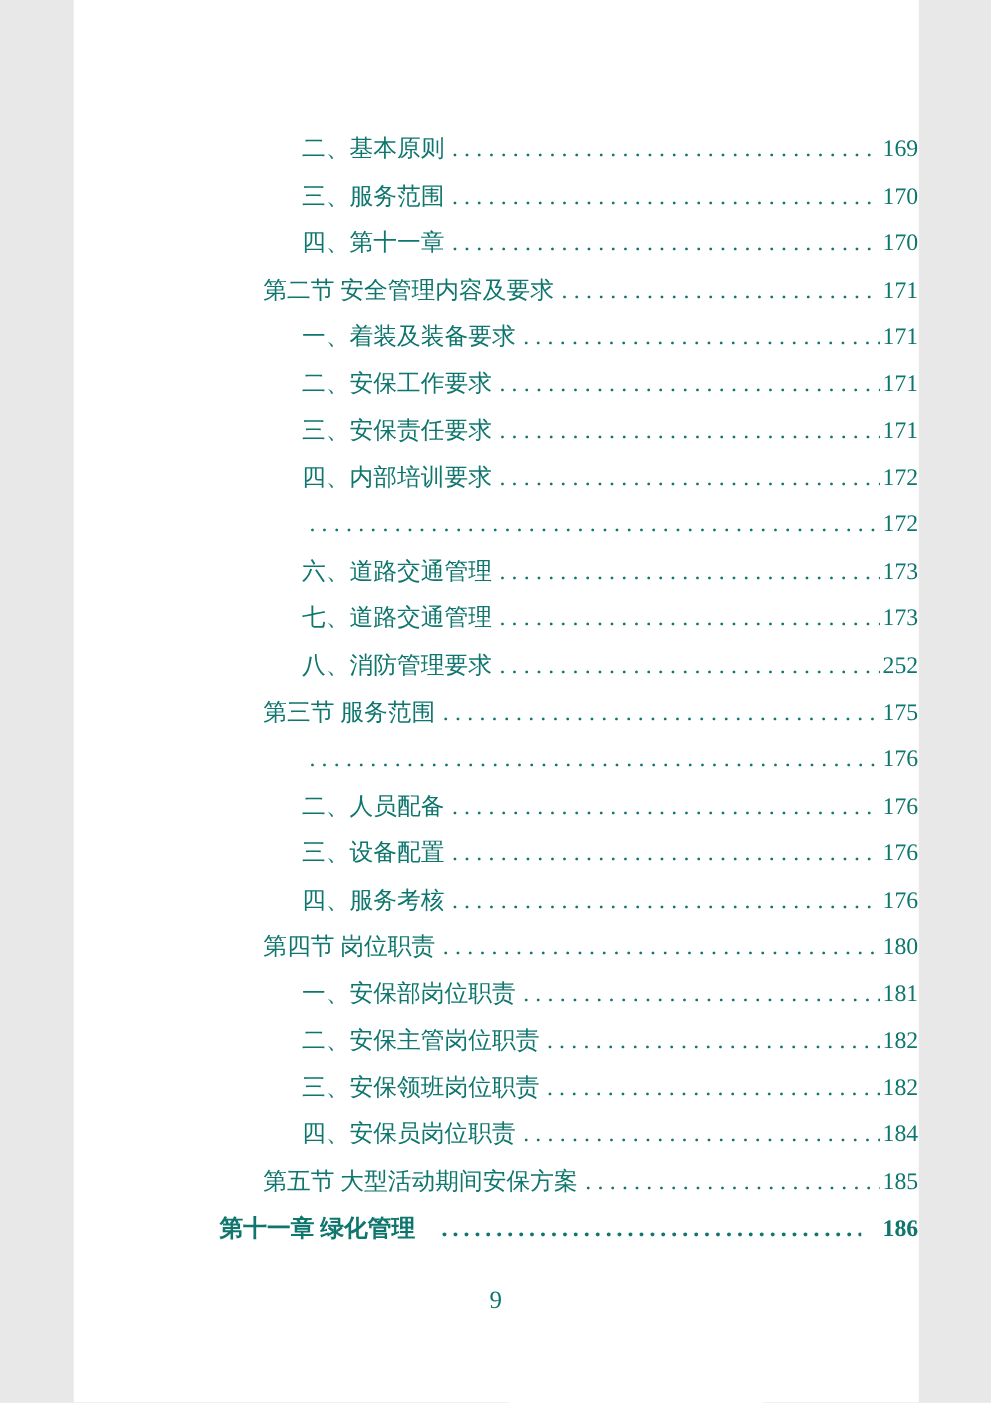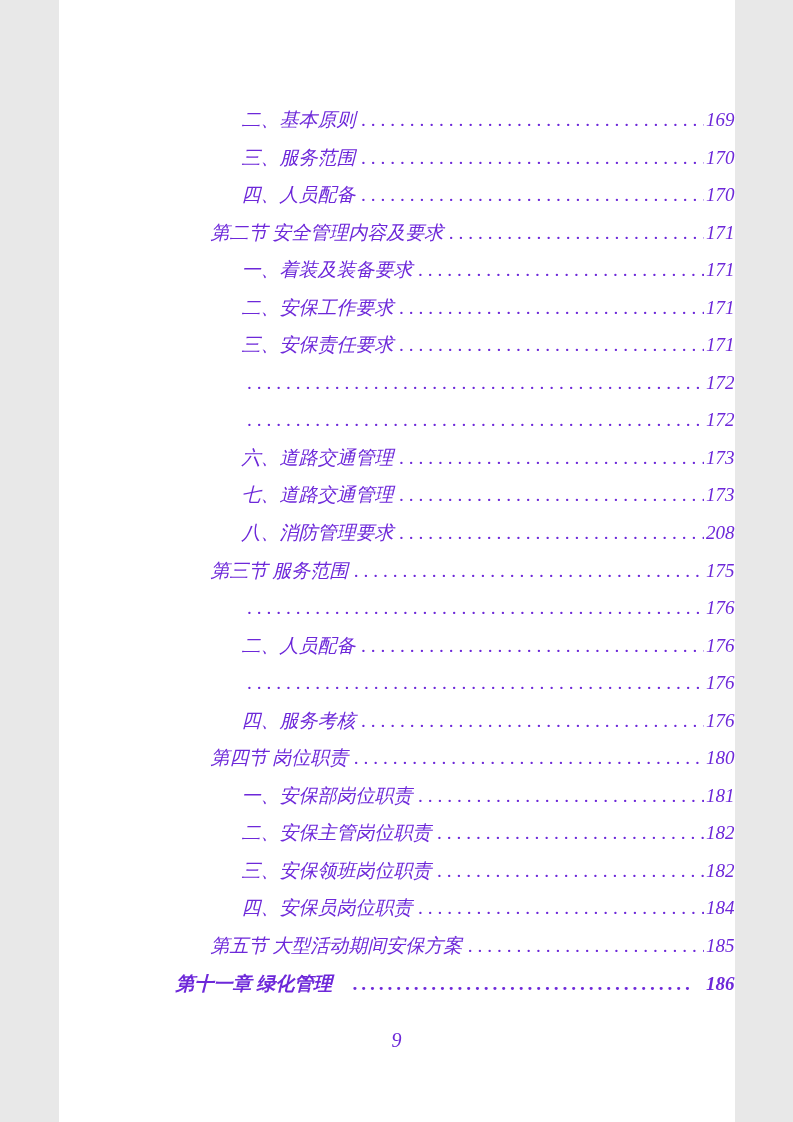--- a/index.html
+++ b/index.html
@@ -5,23 +5,22 @@
   * { margin: 0; padding: 0; box-sizing: border-box; }
   html, body { background: #e8e8e8; }
   body { font-family: "Liberation Serif", "DejaVu Serif", serif; }
 
   .page {
     position: relative;
     width: 676px;
     height: 1122px;
     margin: 0 auto;
     background: #ffffff;
-    color: #6d28d9;
+    color: #0f766e;
     overflow: hidden;
-    font-style: italic;
   }
 
   .toc {
     position: absolute;
     top: 101px;
     left: 117px;
     width: 559px;
   }
 
   .toc-row {
@@ -69,21 +68,21 @@
         <span class="toc-label">二、基本原则</span>
         <span class="toc-dots">........................................................................................................................</span>
         <span class="toc-page">169</span>
       </div>
       <div class="toc-row item">
         <span class="toc-label">三、服务范围</span>
         <span class="toc-dots">........................................................................................................................</span>
         <span class="toc-page">170</span>
       </div>
       <div class="toc-row item">
-        <span class="toc-label">四、人员配备</span>
+        <span class="toc-label">四、第十一章</span>
         <span class="toc-dots">........................................................................................................................</span>
         <span class="toc-page">170</span>
       </div>
       <div class="toc-row section">
         <span class="toc-label">第二节 安全管理内容及要求</span>
         <span class="toc-dots">........................................................................................................................</span>
         <span class="toc-page">171</span>
       </div>
       <div class="toc-row item">
         <span class="toc-label">一、着装及装备要求</span>
@@ -94,57 +93,59 @@
         <span class="toc-label">二、安保工作要求</span>
         <span class="toc-dots">........................................................................................................................</span>
         <span class="toc-page">171</span>
       </div>
       <div class="toc-row item">
         <span class="toc-label">三、安保责任要求</span>
         <span class="toc-dots">........................................................................................................................</span>
         <span class="toc-page">171</span>
       </div>
       <div class="toc-row item">
+        <span class="toc-label">四、内部培训要求</span>
         <span class="toc-dots">........................................................................................................................</span>
         <span class="toc-page">172</span>
       </div>
       <div class="toc-row item">
         <span class="toc-dots">........................................................................................................................</span>
         <span class="toc-page">172</span>
       </div>
       <div class="toc-row item">
         <span class="toc-label">六、道路交通管理</span>
         <span class="toc-dots">........................................................................................................................</span>
         <span class="toc-page">173</span>
       </div>
       <div class="toc-row item">
         <span class="toc-label">七、道路交通管理</span>
         <span class="toc-dots">........................................................................................................................</span>
         <span class="toc-page">173</span>
       </div>
       <div class="toc-row item">
         <span class="toc-label">八、消防管理要求</span>
         <span class="toc-dots">........................................................................................................................</span>
-        <span class="toc-page">208</span>
+        <span class="toc-page">252</span>
       </div>
       <div class="toc-row section">
         <span class="toc-label">第三节 服务范围</span>
         <span class="toc-dots">........................................................................................................................</span>
         <span class="toc-page">175</span>
       </div>
       <div class="toc-row item">
         <span class="toc-dots">........................................................................................................................</span>
         <span class="toc-page">176</span>
       </div>
       <div class="toc-row item">
         <span class="toc-label">二、人员配备</span>
         <span class="toc-dots">........................................................................................................................</span>
         <span class="toc-page">176</span>
       </div>
       <div class="toc-row item">
+        <span class="toc-label">三、设备配置</span>
         <span class="toc-dots">........................................................................................................................</span>
         <span class="toc-page">176</span>
       </div>
       <div class="toc-row item">
         <span class="toc-label">四、服务考核</span>
         <span class="toc-dots">........................................................................................................................</span>
         <span class="toc-page">176</span>
       </div>
       <div class="toc-row section">
         <span class="toc-label">第四节 岗位职责</span>

